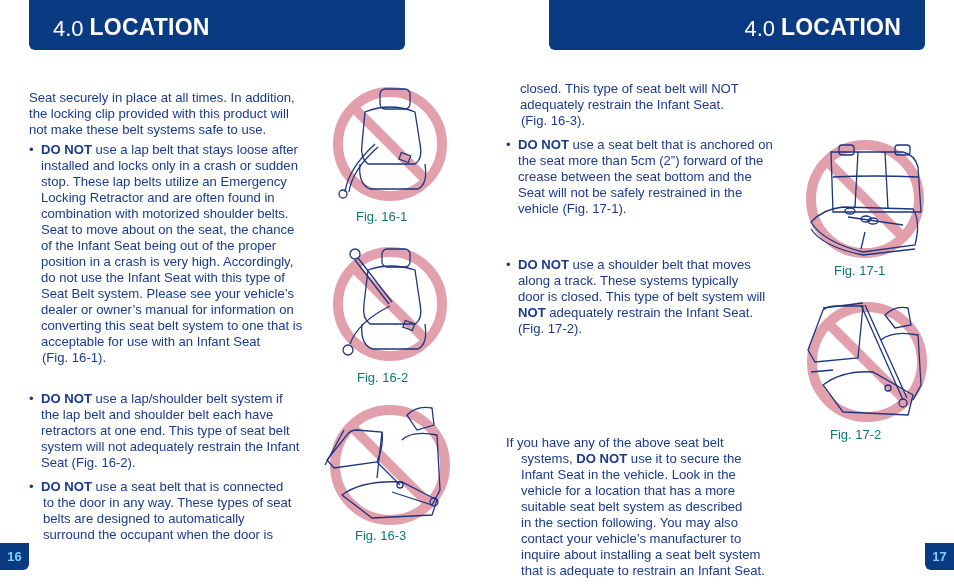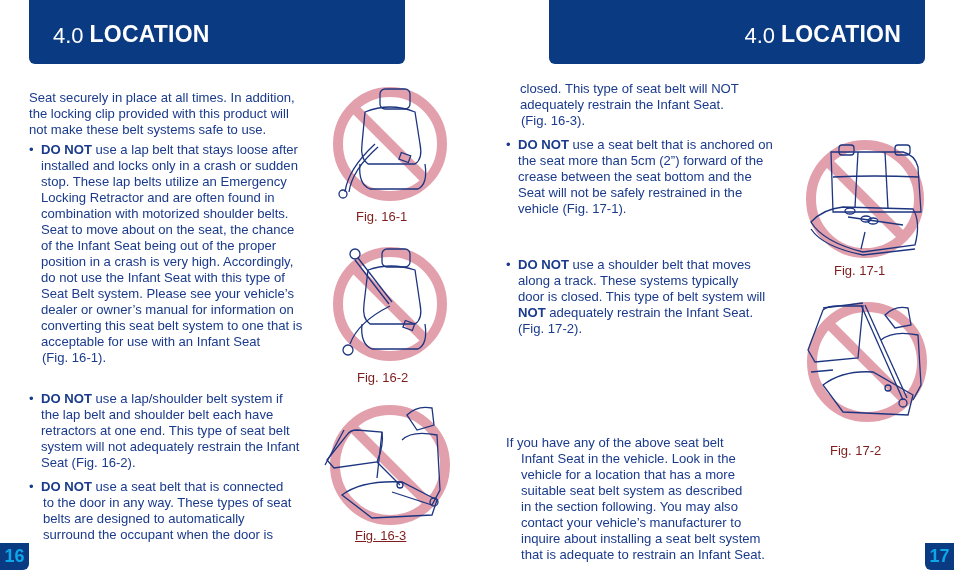--- a/index.html
+++ b/index.html
@@ -1,33 +1,33 @@
 <!DOCTYPE html>
 <html><head>
 <meta charset="utf-8">
 <style>
   html, body { margin:0; padding:0; }
   body { width:954px; height:586px; background:#ffffff; position:relative; overflow:hidden;
          font-family:"Liberation Sans", sans-serif; color:#1a3a8c; }
-  .hdr { position:absolute; top:0; height:64px; background:#0a3a82; border-radius:0 0 6px 6px; color:#fff;
+  .hdr { position:absolute; top:0; height:50px; background:#0a3a82; border-radius:0 0 6px 6px; color:#fff;
          display:flex; align-items:center; }
   .hdr.left { left:29px; width:376px; padding-left:24px; box-sizing:border-box; }
   .hdr.right { left:549px; width:376px; justify-content:flex-end; padding-right:24px; box-sizing:border-box; }
   .hdr .num { font-size:22px; font-weight:400; margin-right:6px; position:relative; top:4px; }
   .hdr .title { font-size:23px; font-weight:700; letter-spacing:0.2px; position:relative; top:2px; }
   .txt { position:absolute; font-size:13.1px; line-height:16px; color:#1a3a8c; }
   .txt p { margin:0; }
   .b { font-weight:700; }
   .bullet { position:relative; padding-left:15px; }
   .bullet .dot { position:absolute; left:3px; top:0; }
   .ind { padding-left:15px; }
   .fig { position:absolute; }
-  .cap { position:absolute; font-size:13px; color:#7f1d1d; }
-  .pg { position:absolute; top:543px; width:29px; height:27px; background:#0a3a82; color:#0ea5e9;
-        font-size:18px; font-weight:700; display:flex; align-items:center; justify-content:center; }
+  .cap { position:absolute; font-size:13px; color:#0f766e; }
+  .pg { position:absolute; top:543px; width:29px; height:27px; background:#0a3a82; color:#7dd3fc;
+        font-size:13px; font-weight:700; display:flex; align-items:center; justify-content:center; }
   .pg.left { left:0; border-radius:0 0 6px 0; }
   .pg.right { left:925px; border-radius:0 0 0 6px; }
 </style>
 </head>
 <body>
 
 <div class="hdr left">
   <span class="num">4.0</span>
   <span class="title">LOCATION</span>
 </div>
@@ -110,21 +110,21 @@
     <path d="M3 65 L22 30"></path>
     <path d="M60 32 L55 78"></path>
     <path d="M85 15 Q95 5 110 8 L112 25 L95 30 Z"></path>
     <path d="M80 40 Q90 30 115 35 L118 90 L110 105 L70 92"></path>
     <path d="M20 95 Q40 80 80 82 L115 100 L110 115 L50 118 Z"></path>
     <path d="M55 62 L78 85"></path>
     <circle cx="78" cy="85" r="3"></circle>
     <circle cx="112" cy="102" r="4"></circle>
   </g>
 </svg>
-<div class="cap" style="left:355px; top:528px;text-decoration:underline;">Fig. 16-3</div>
+<div class="cap" style="left:355px; top:528px;">Fig. 16-3</div>
 
 <div class="pg left">16</div>
 
 <div class="hdr right">
   <span class="num">4.0</span>
   <span class="title">LOCATION</span>
 </div>
 
 <div class="txt" style="left:520px; top:81px; width:280px;">
   <p>closed.  This type of seat belt will NOT</p>
@@ -143,20 +143,21 @@
 <div class="txt" style="left:503px; top:257px; width:300px;">
   <p class="bullet"><span class="dot">•</span><span class="b">DO NOT</span><span> use a shoulder belt that moves</span></p>
   <p class="ind">along a track.  These systems typically</p>
   <p class="ind">door is closed.  This type of belt system will</p>
   <p class="ind"><span class="b">NOT</span><span> adequately restrain the Infant Seat.</span></p>
   <p class="ind">(Fig. 17-2).</p>
 </div>
 
 <div class="txt" style="left:506px; top:391px; width:300px;margin-top:44px;">
   <p>If you have any of the above seat belt</p>
+  <p class="ind"><span>systems, </span><span class="b">DO NOT</span><span> use it to secure the</span></p>
   <p class="ind">Infant Seat in the vehicle.  Look in the</p>
   <p class="ind">vehicle for a location that has a more</p>
   <p class="ind">suitable seat belt system as described</p>
   <p class="ind">in the section following.  You may also</p>
   <p class="ind">contact your vehicle’s manufacturer to</p>
   <p class="ind">inquire about installing a seat belt system</p>
   <p class="ind">that is adequate to restrain an Infant Seat.</p>
 </div>
 
 <svg class="fig" style="left:803px; top:137px;" width="125" height="125" viewBox="0 0 125 125">
@@ -188,15 +189,15 @@
     <path d="M58 5 L100 100"></path>
       <path d="M62 5 L104 98"></path>
     <path d="M82 15 Q92 5 105 8 L108 25 L92 28 Z"></path>
     <path d="M78 40 Q90 30 115 35 L118 85 L110 100"></path>
     <path d="M20 85 Q40 70 70 72 L110 95 L105 115 L40 112 Z"></path>
     <path d="M8 72 L30 70"></path>
     <circle cx="85" cy="88" r="3"></circle>
     <circle cx="100" cy="103" r="4"></circle>
   </g>
 </svg>
-<div class="cap" style="left:830px; top:427px;margin-top:16px;">Fig. 17-2</div>
+<div class="cap" style="left:830px; top:427px;">Fig. 17-2</div>
 
 <div class="pg right">17</div>
 
 </body></html>

